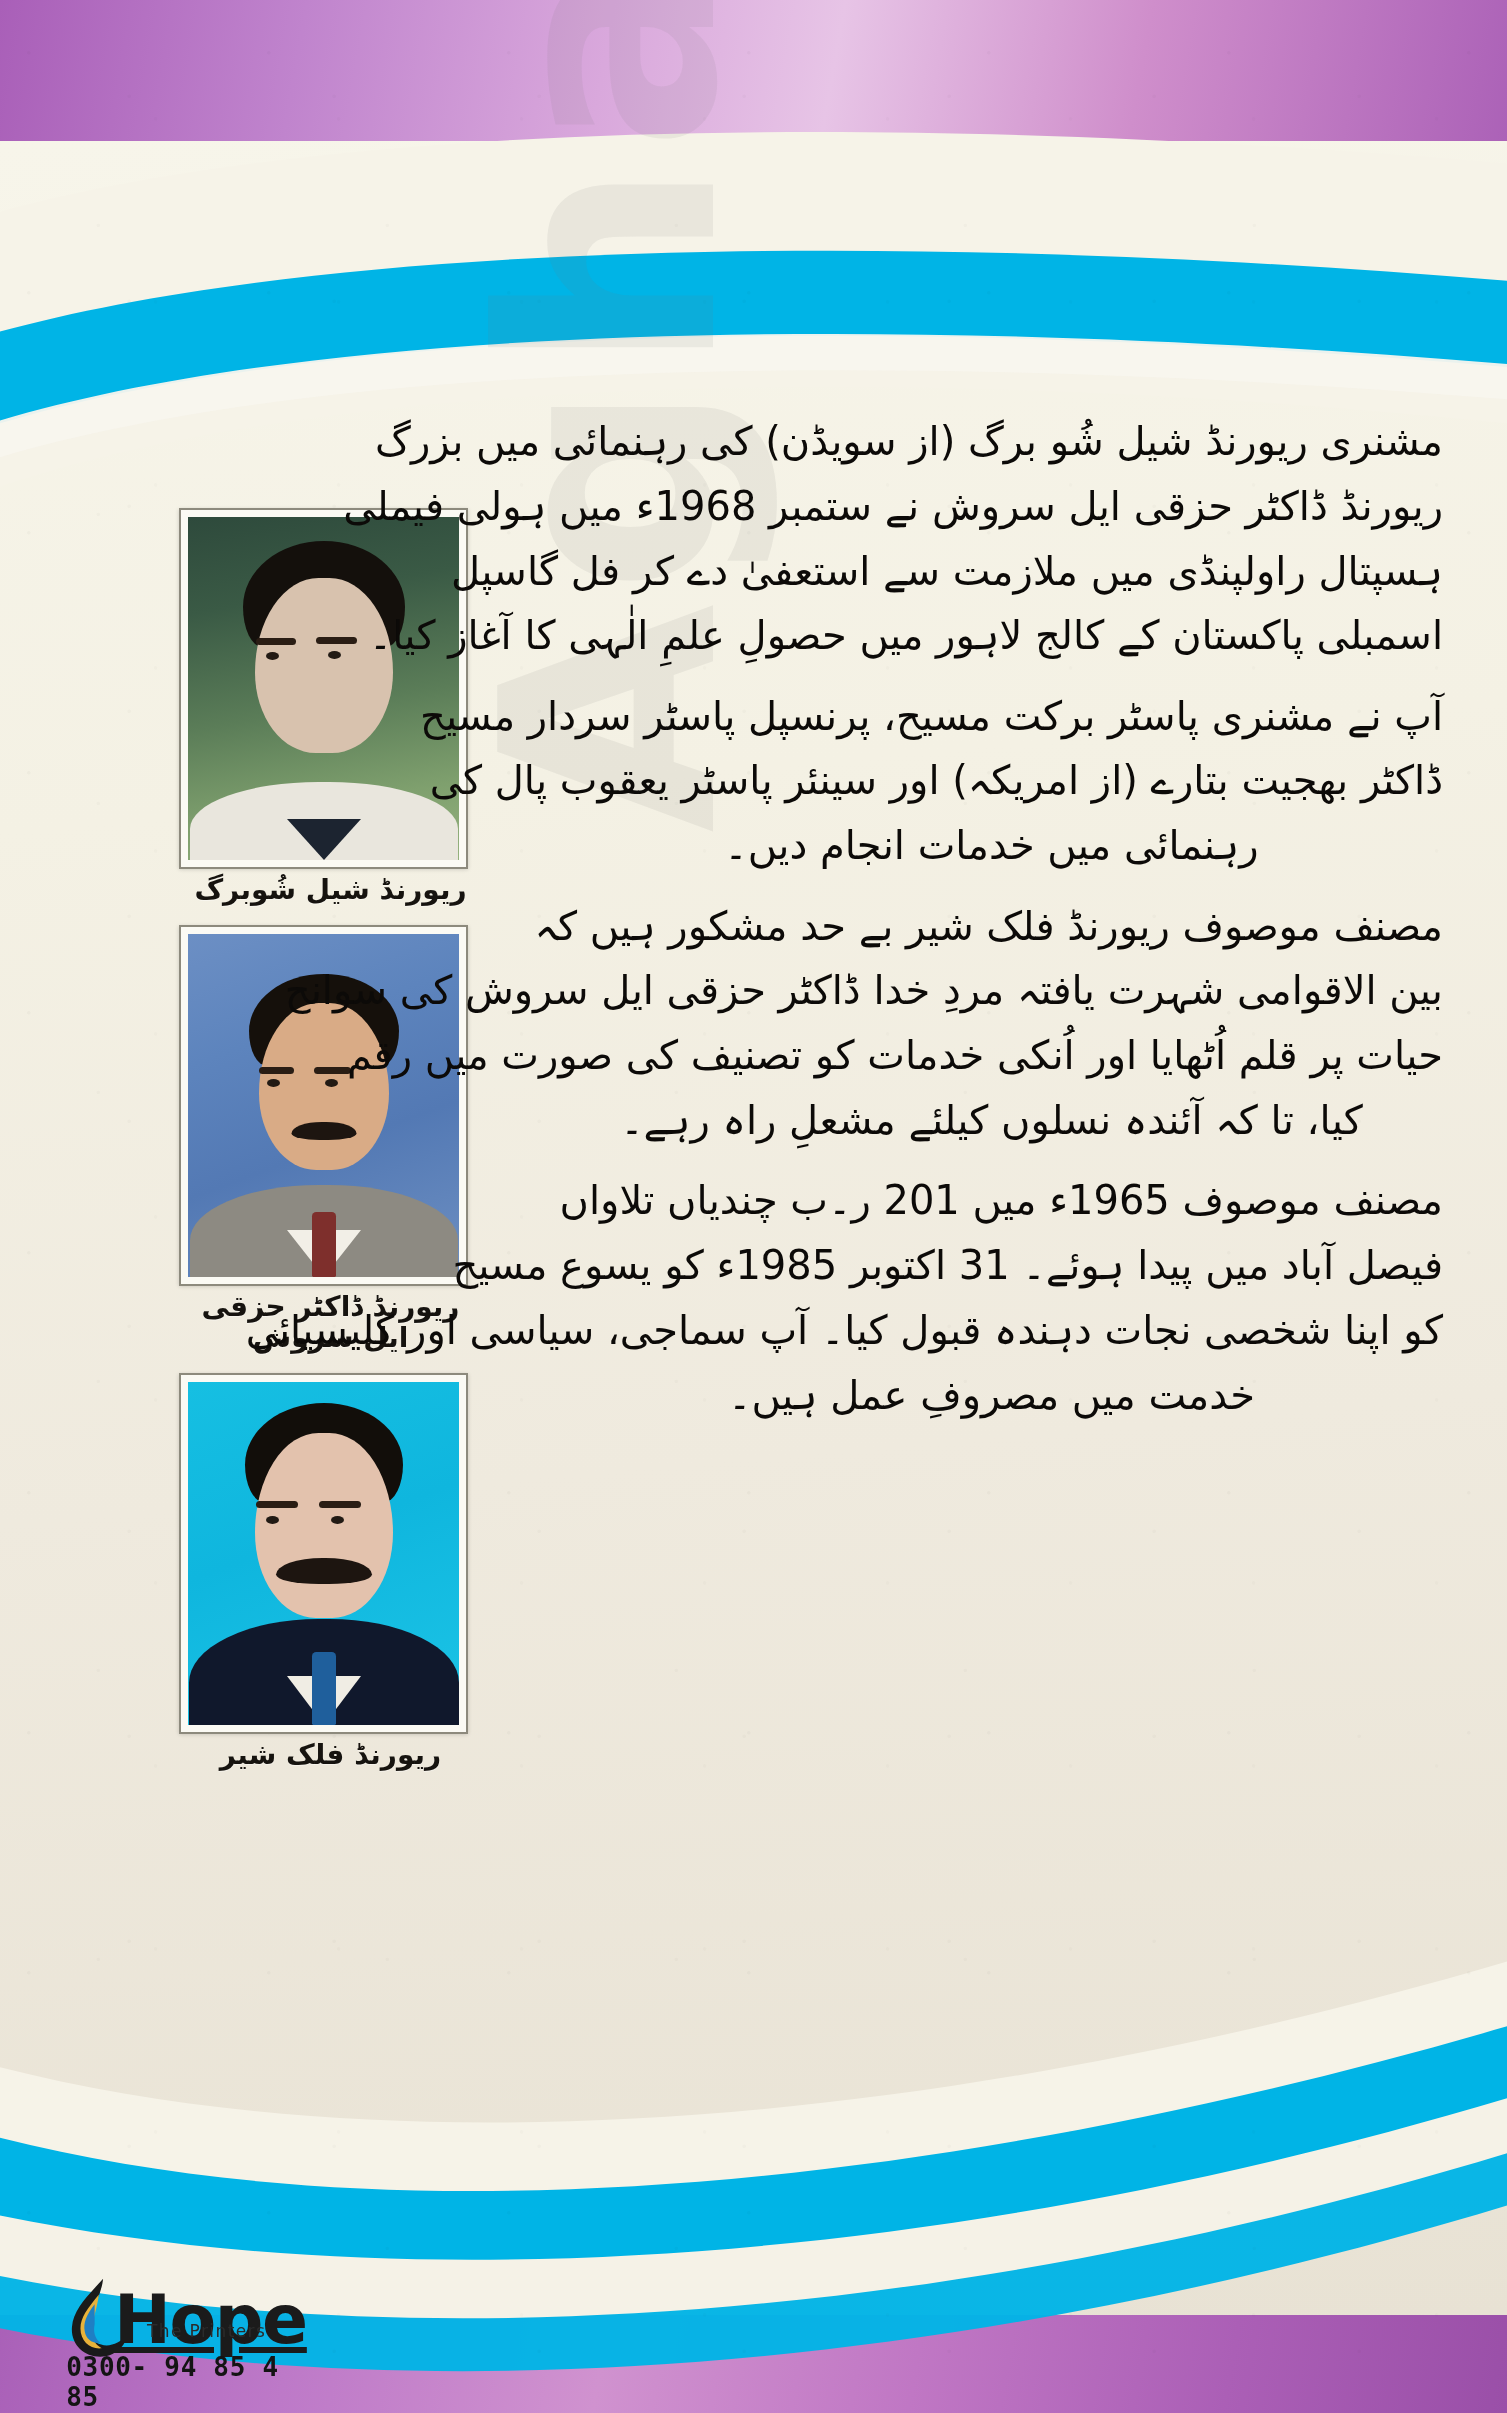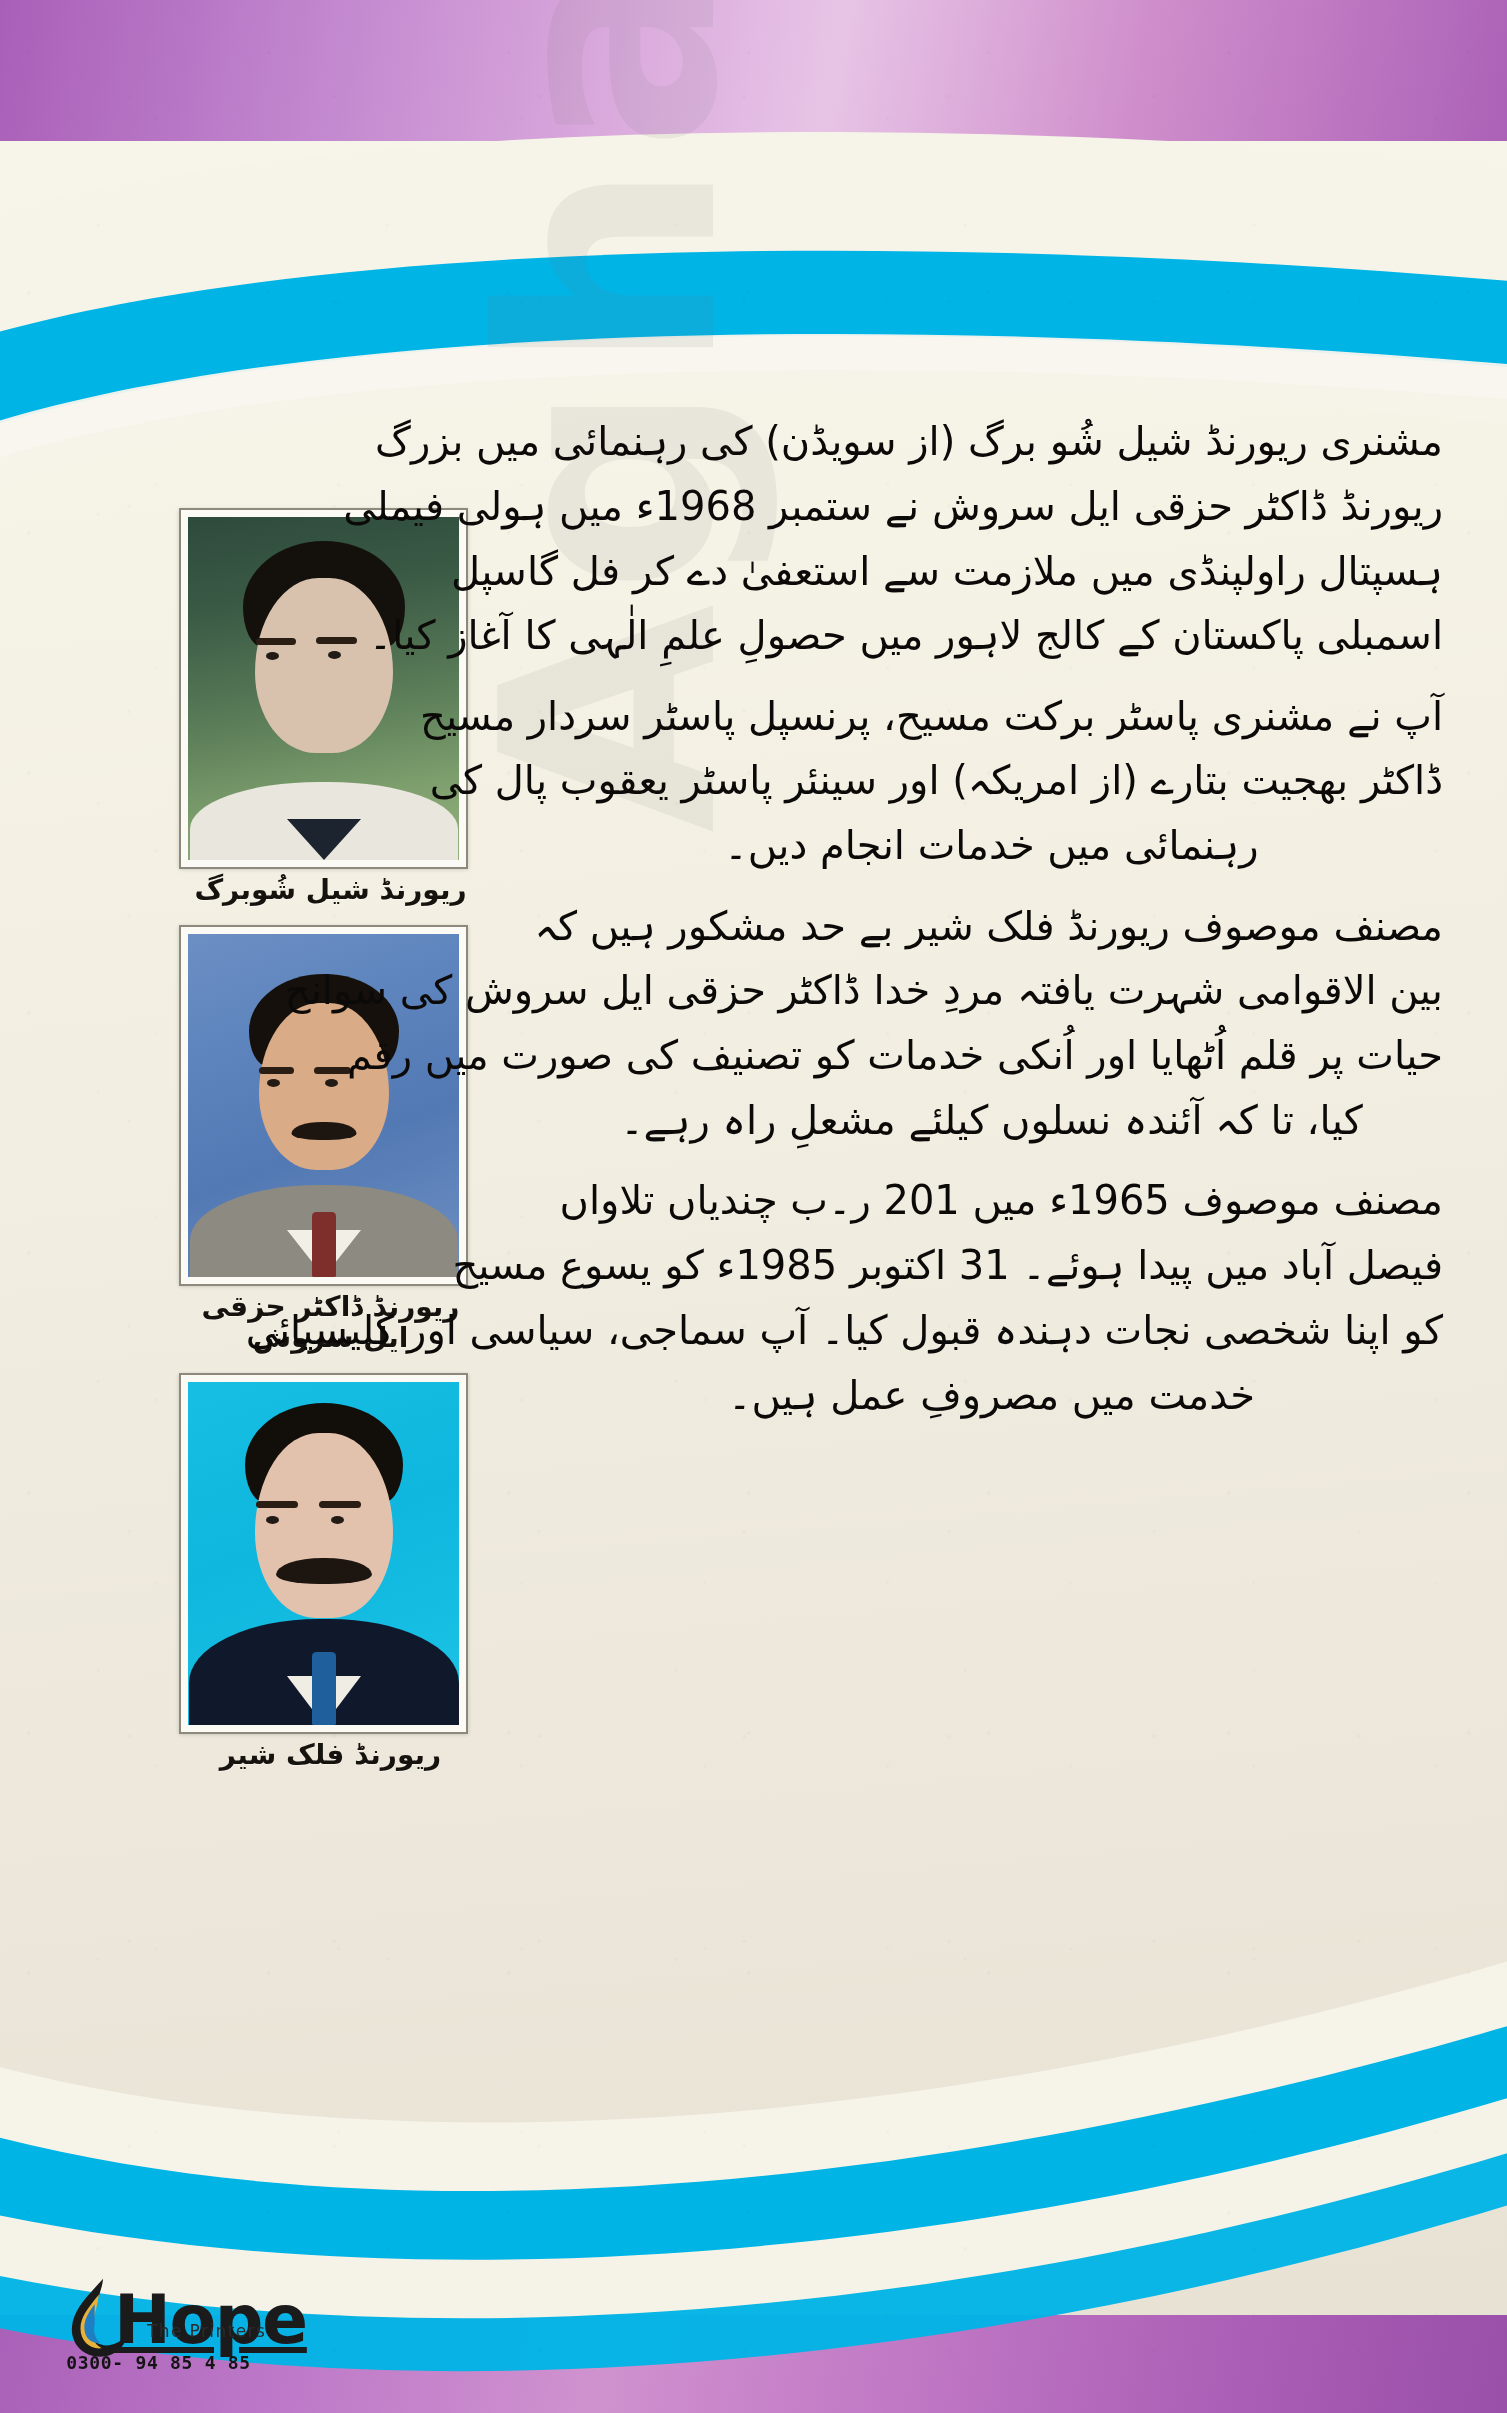--- a/index.html
+++ b/index.html
@@ -134,21 +134,21 @@
     font-family:"DejaVu Sans",sans-serif;
     text-decoration:underline;
   }
   .logo-sub{
     position:absolute;left:85px;top:45px;
     font-size:17px;color:#2b2b2b;letter-spacing:1.4px;
     font-family:"DejaVu Sans",sans-serif;
   }
   .logo-phone{
     position:absolute;left:4.2px;top:76px;
-    font-size:18px;font-weight:700;color:#141414;letter-spacing:0.7px;
+    font-size:26px;font-weight:700;color:#141414;letter-spacing:0.7px;
     font-family:"DejaVu Sans Mono",monospace;
   }
   .logo-swirl{position:absolute;left:0;top:0;}
 
   
   .texture{
     position:absolute;inset:0;pointer-events:none;
     background-image:
       radial-gradient(circle at 12% 22%, rgba(0,0,0,.022) 0 1.4px, transparent 2.1px),
       radial-gradient(circle at 63% 47%, rgba(0,0,0,.018) 0 1.4px, transparent 2.1px),

